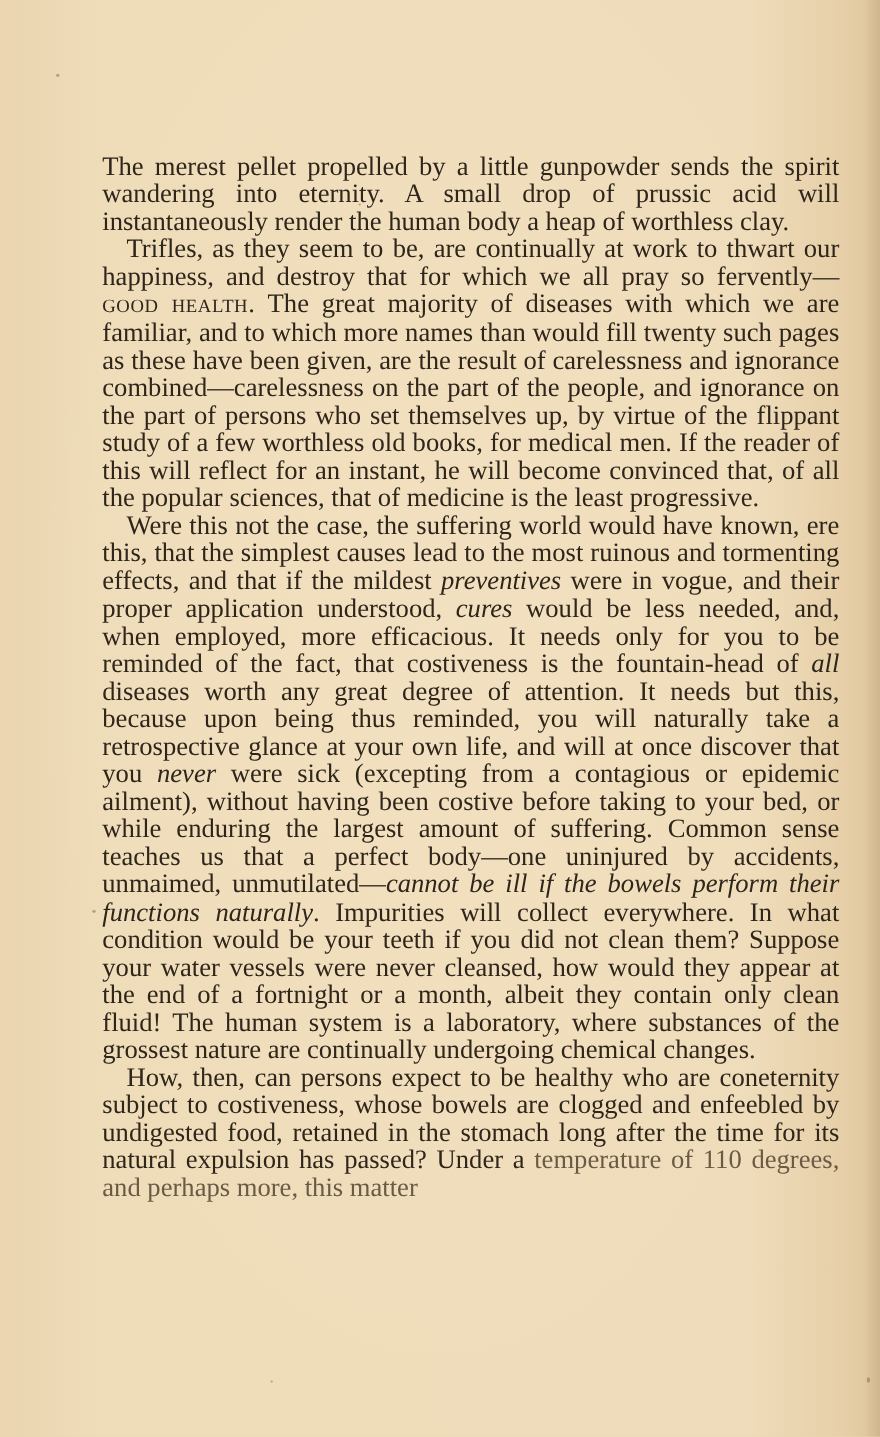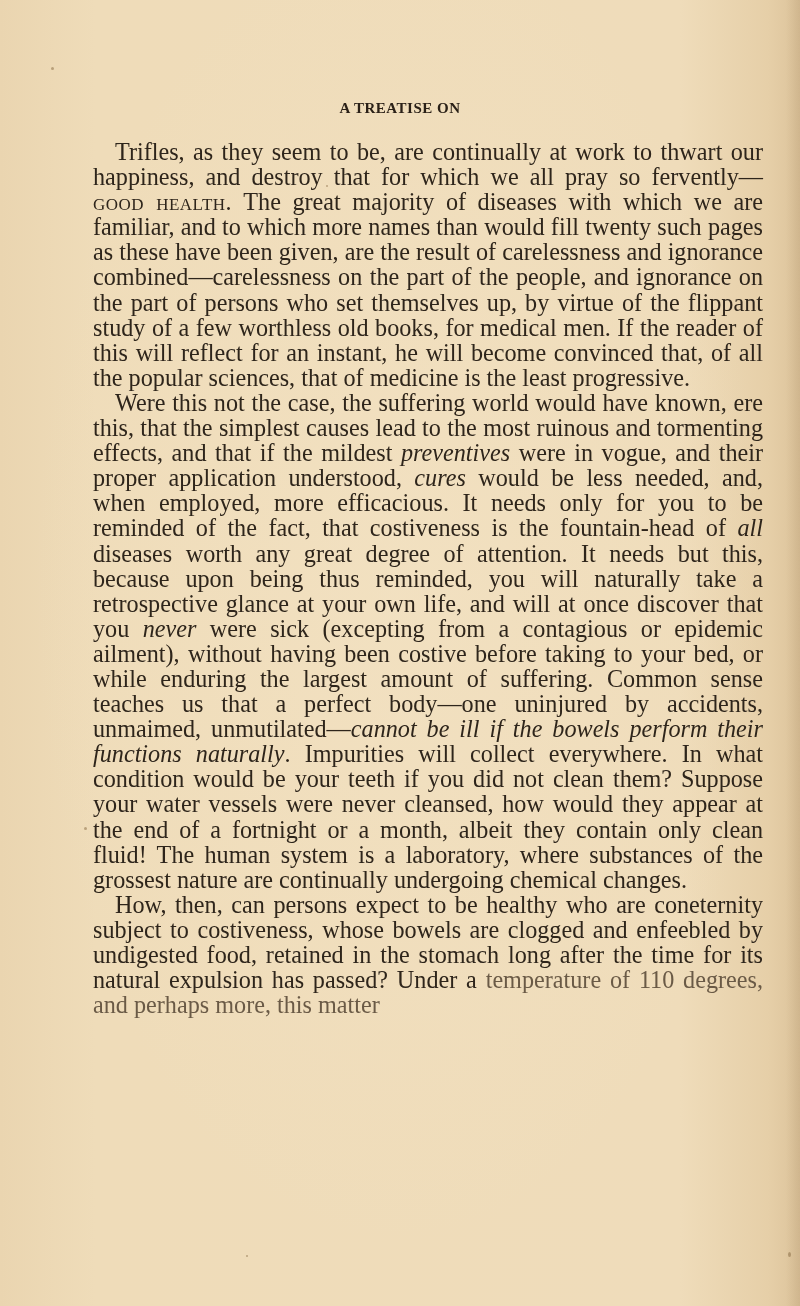--- a/index.html
+++ b/index.html
@@ -63,23 +63,23 @@
       border-radius: 50%;
       background: rgba(120,90,50,0.45);
     }
   </style>
 </head>
 <body>
 
 <div class="page">
   <div class="right-edge"></div>
 
-  <div class="running-head">A TREATISE ON</div>
 
   <div class="text-block" id="text-block">
+      <p><span>The merest pellet propelled by a little gunpowder sends the spirit wandering into eternity. A small drop of prussic acid will instantaneously render the human body a heap of worth­less clay.</span></p>
       <p class="indent"><span>Trifles, as they seem to be, are continually at work to thwart our happiness, and destroy that for which we all pray so fer­vently—</span><span class="sc">good health.</span><span> The great majority of diseases with which we are familiar, and to which more names than would fill twenty such pages as these have been given, are the result of carelessness and ignorance combined—carelessness on the part of the people, and ignorance on the part of persons who set themselves up, by virtue of the flippant study of a few worthless old books, for medical men. If the reader of this will reflect for an instant, he will become convinced that, of all the popular sciences, that of medicine is the least pro­gressive.</span></p>
       <p class="indent"><span>Were this not the case, the suffering world would have known, ere this, that the simplest causes lead to the most ruinous and tormenting effects, and that if the mildest </span><em>preven­tives</em><span> were in vogue, and their proper application understood, </span><em>cures</em><span> would be less needed, and, when employed, more effica­cious. It needs only for you to be reminded of the fact, that costiveness is the fountain-head of </span><em>all</em><span> diseases worth any great degree of attention. It needs but this, because upon being thus reminded, you will naturally take a retrospective glance at your own life, and will at once discover that you </span><em>never</em><span> were sick (excepting from a contagious or epidemic ailment), without having been costive before taking to your bed, or while enduring the largest amount of suffering. Common sense teaches us that a perfect body—one uninjured by acci­dents, unmaimed, unmutilated—</span><em>cannot be ill if the bowels perform their functions naturally</em><span>. Impurities will collect everywhere. In what condition would be your teeth if you did not clean them? Suppose your water vessels were never cleansed, how would they appear at the end of a fortnight or a month, albeit they contain only clean fluid! The human system is a laboratory, where substances of the grossest nature are con­tinually undergoing chemical changes.</span></p>
       <p class="indent"><span>How, then, can persons expect to be healthy who are con­eternity subject to costiveness, whose bowels are clogged and enfeebled by undigested food, retained in the stomach long after the time for its natural expulsion has passed? Under a </span><span class="faded">temperature of 110 degrees, and perhaps more, this matter</span></p>
     </div>
 
   <span class="speck" style="left:51px;top:67px;width:3px;height:3px;"></span>
   <span class="speck" style="left:326px;top:185px;width:2px;height:2px;"></span>
   <span class="speck" style="left:84px;top:827px;width:3px;height:3px;"></span>
   <span class="speck" style="left:246px;top:1255px;width:2px;height:2px;"></span>
   <span class="speck" style="left:788px;top:1252px;width:3px;height:5px;"></span>

